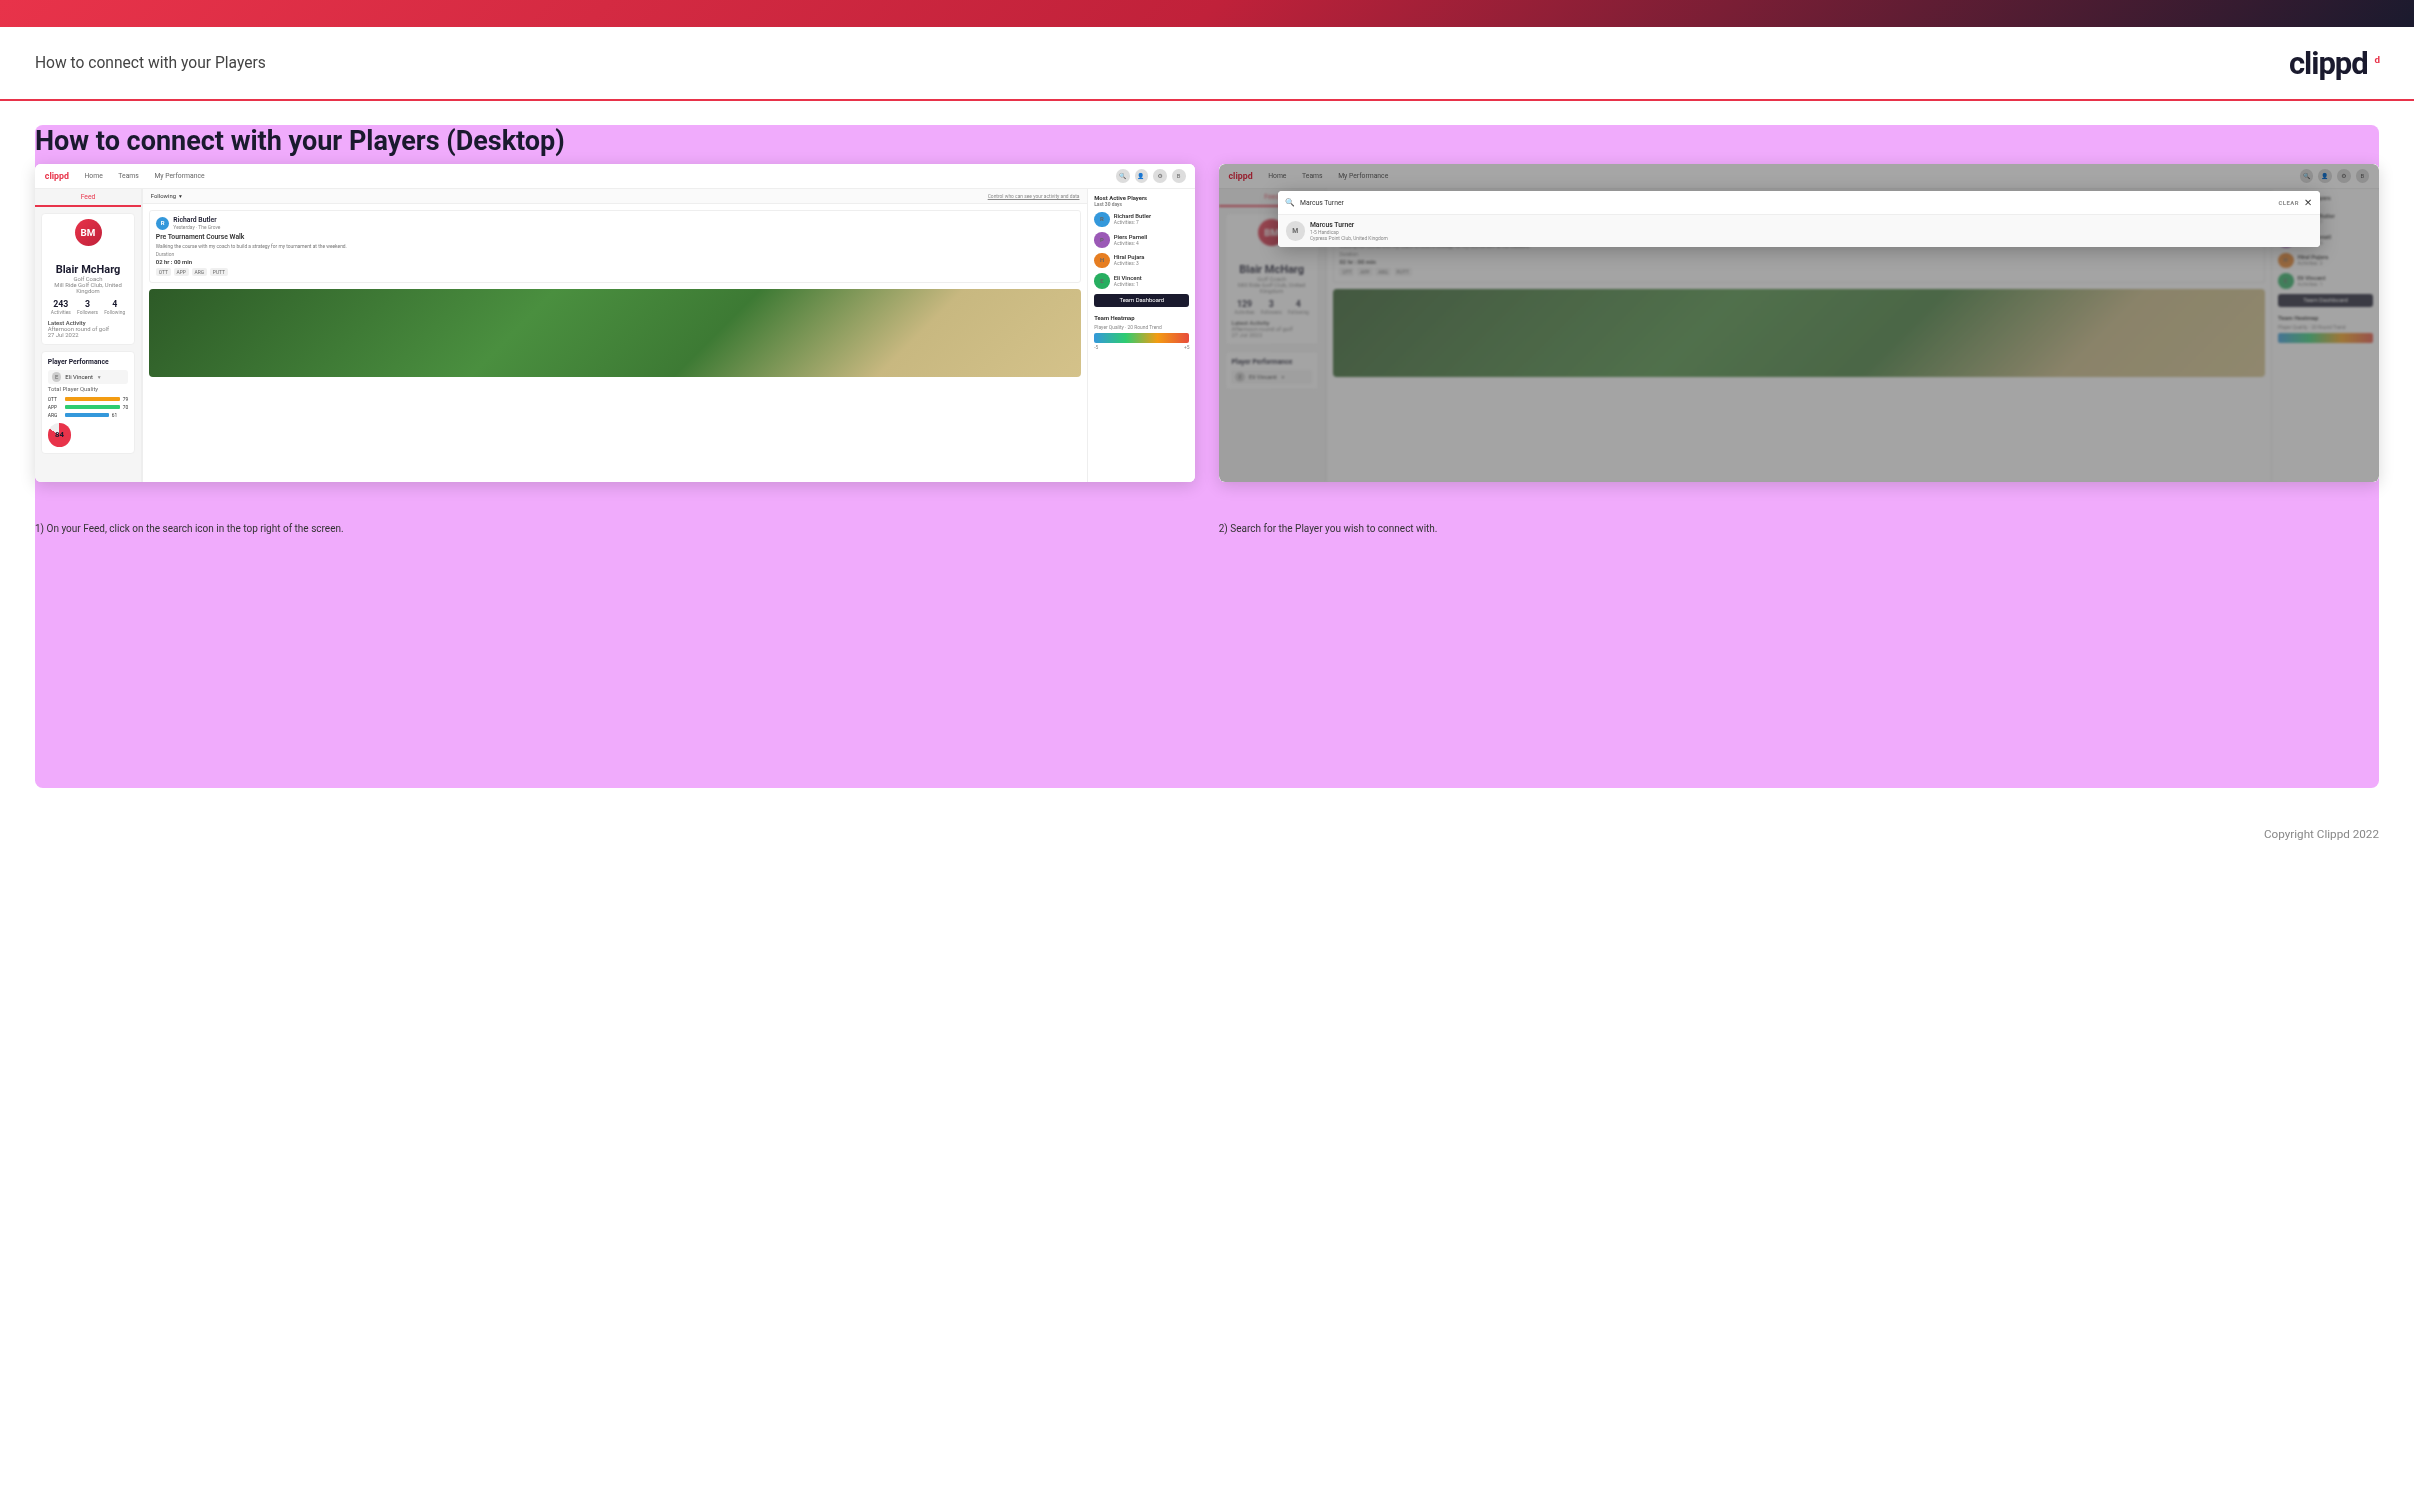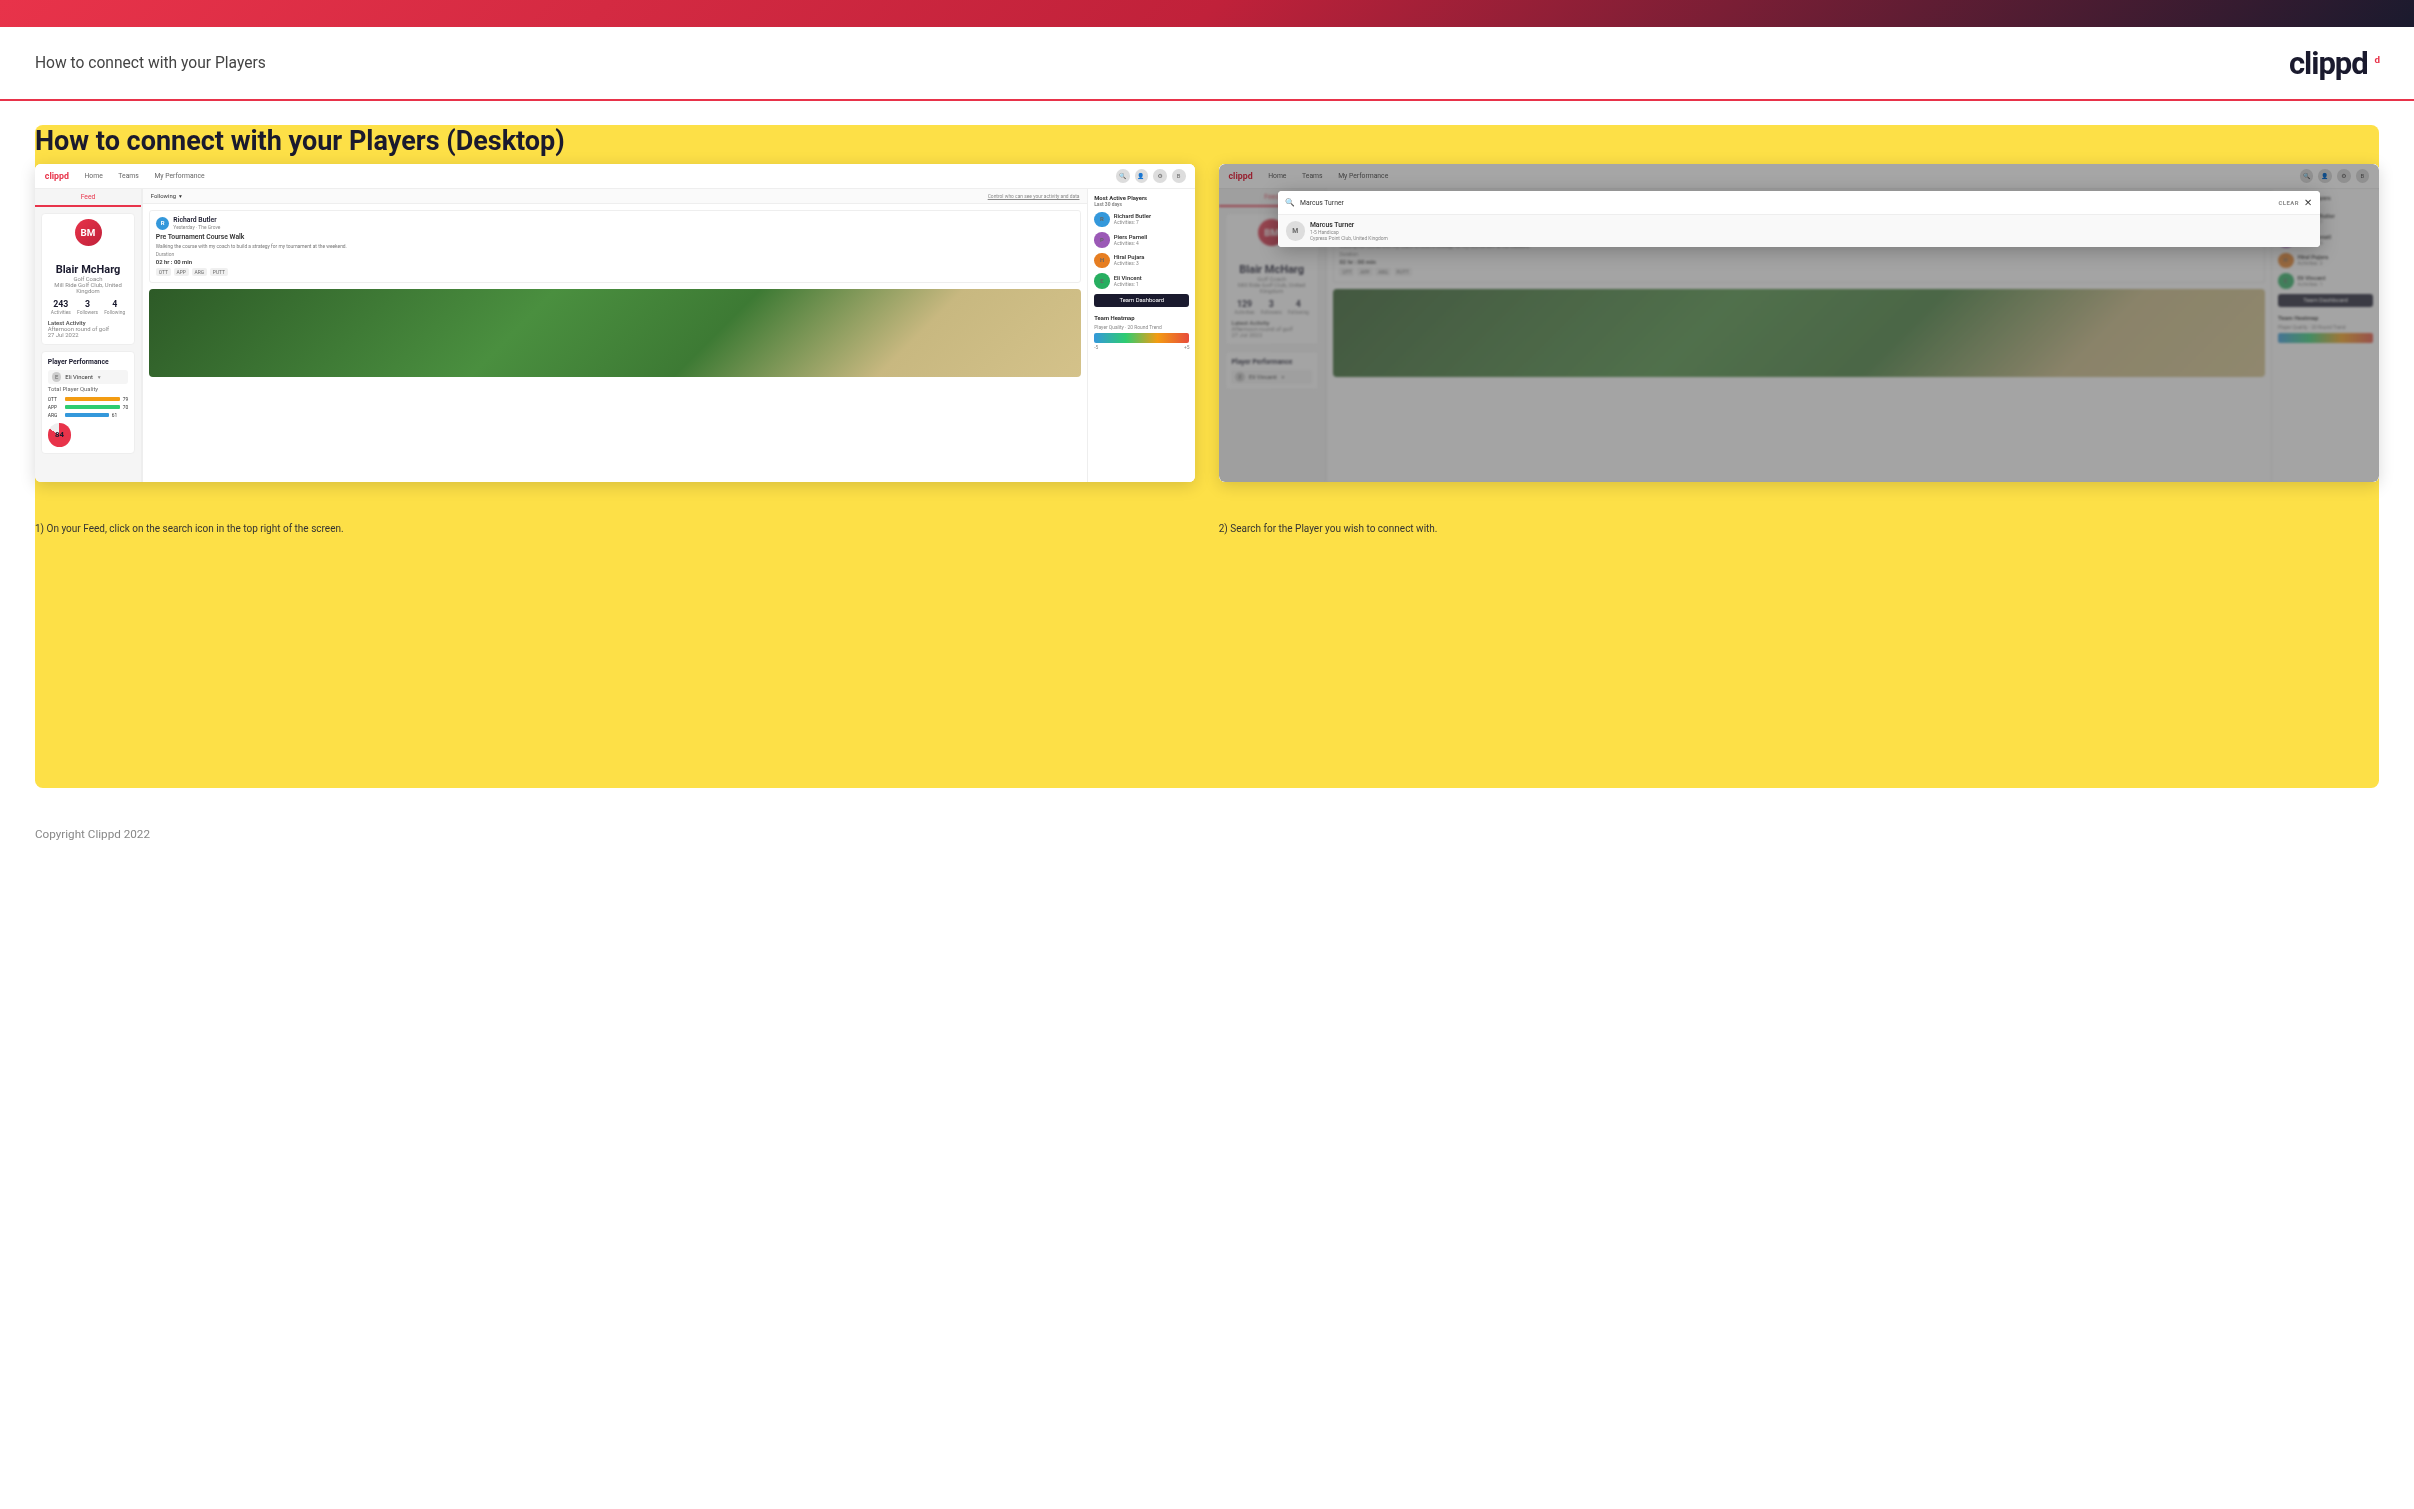--- a/index.html
+++ b/index.html
@@ -37,21 +37,21 @@
       color: #e8334a;
       letter-spacing: -1px;
     }
 
     .logo span {
       color: #1a1a2e;
     }
 
     
     .main-content {
-      background: #fde047;
+      background: #f0abfc;
       margin: 23.4px 35px;
       border-radius: 7.8px;
       min-height: 663px;
     }
 
     .main-title {
       font-size: 27px;
       font-weight: 700;
       color: #1a1a2e;
       margin-bottom: 7.8px;
@@ -542,20 +542,21 @@
       color: #333;
       line-height: 1.5;
       padding: 7.8px 0;
     }
 
     
     .footer {
       padding: 15.6px 35px;
       font-size: 11.7px;
       color: #888;
+      text-align: right;
     }
 
     .dimmed-overlay {
       position: absolute;
       top: 0;
       left: 0;
       right: 0;
       bottom: 0;
       background: rgba(0,0,0,0.35);
       z-index: 5;

